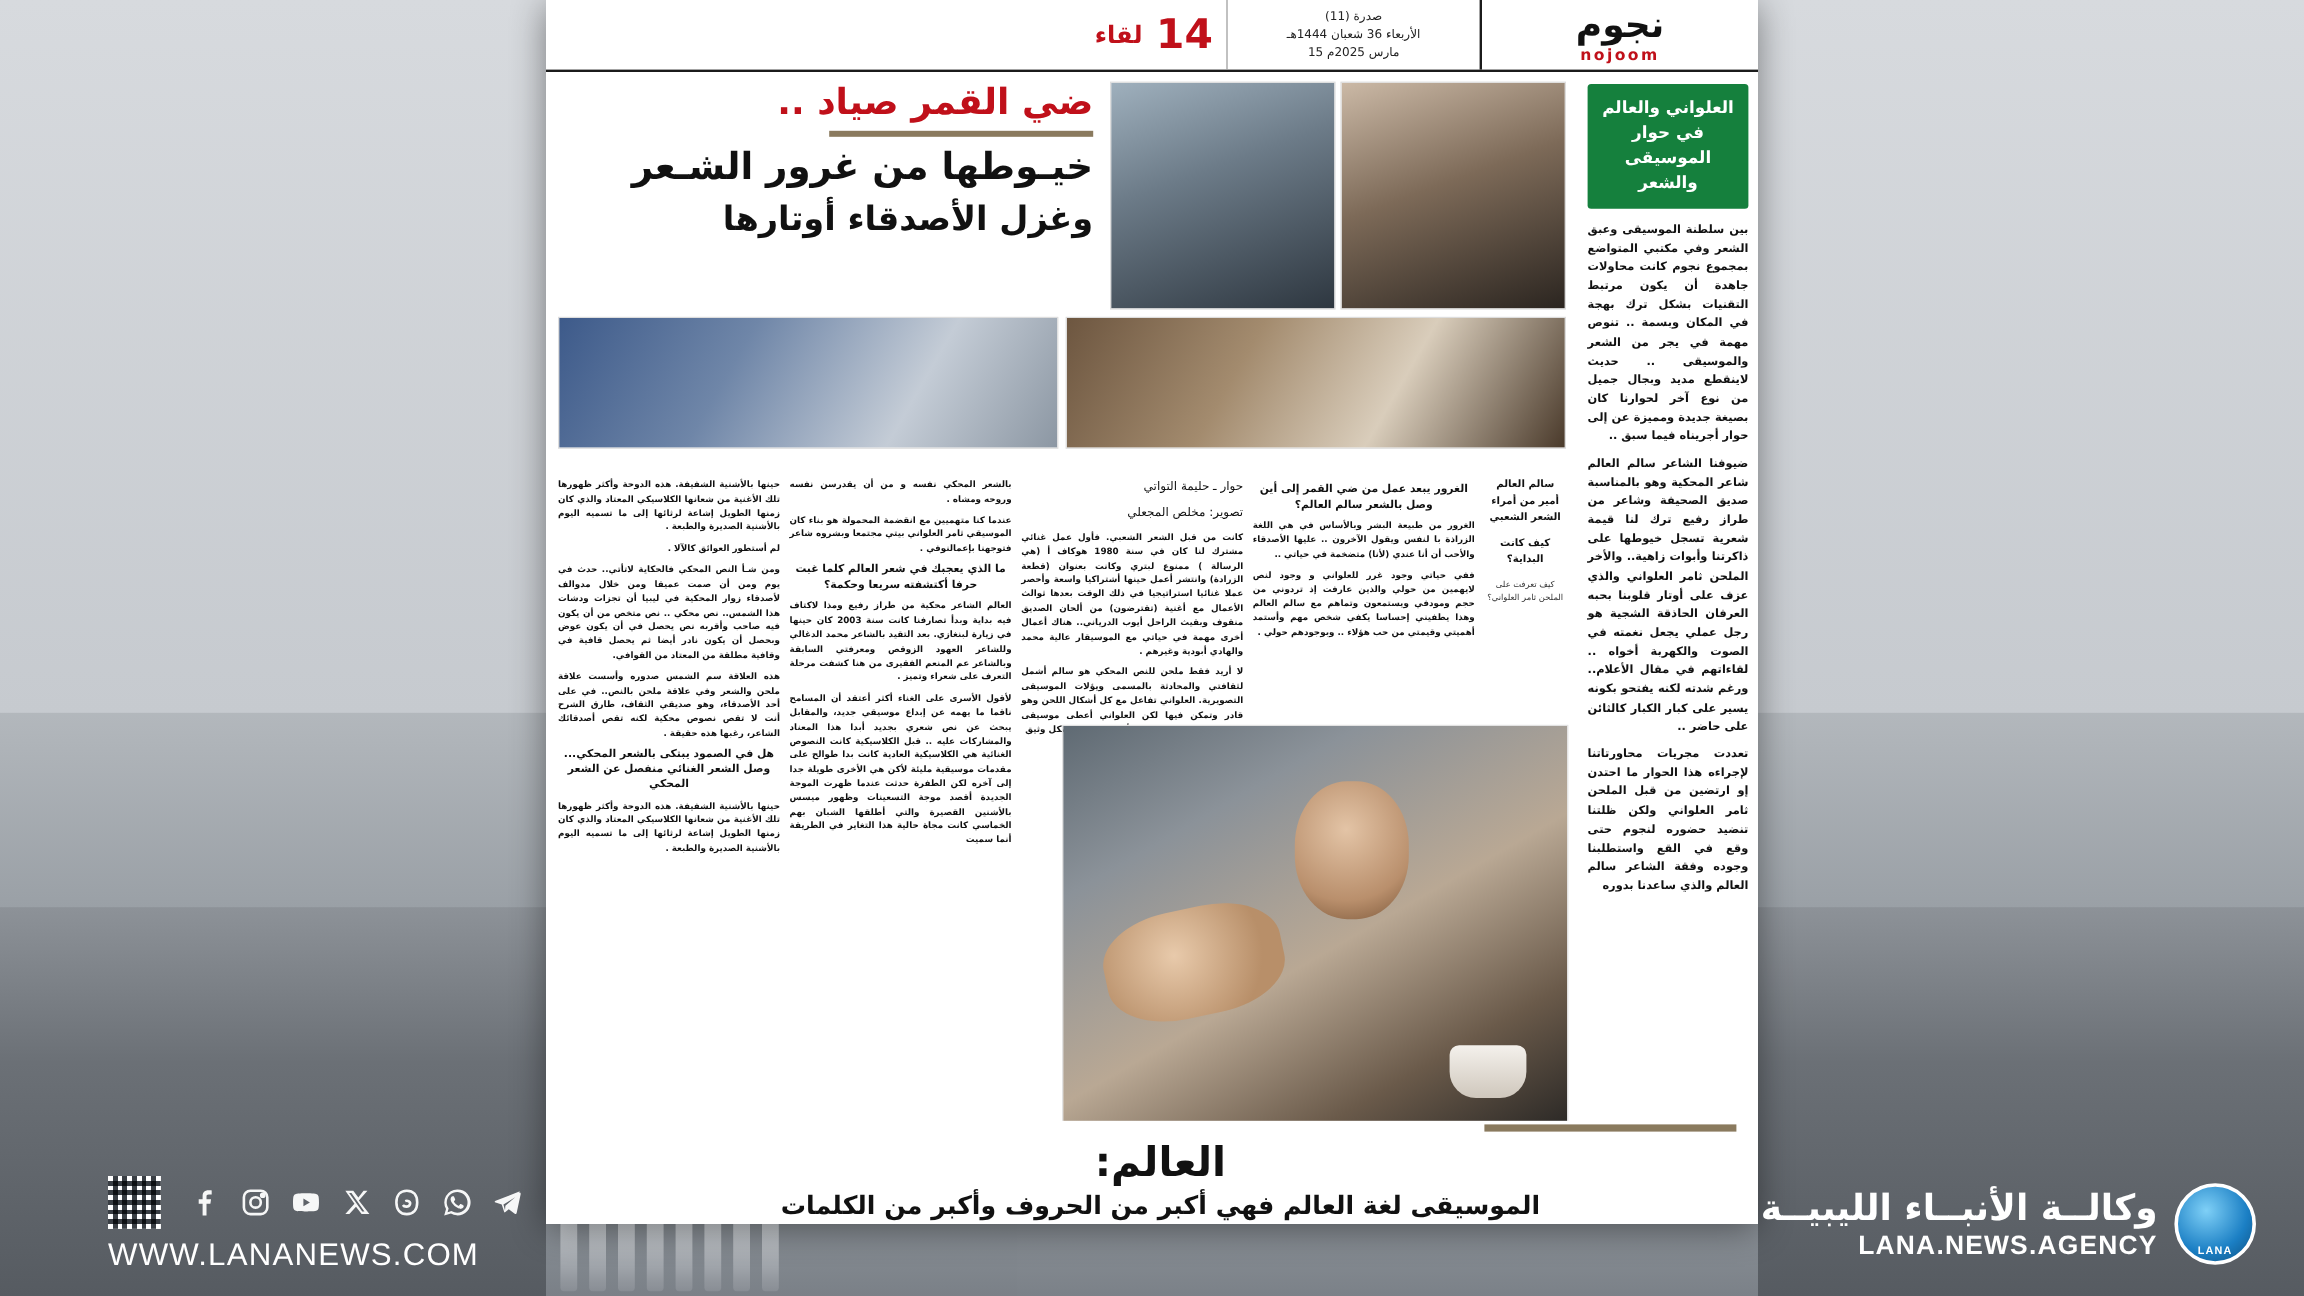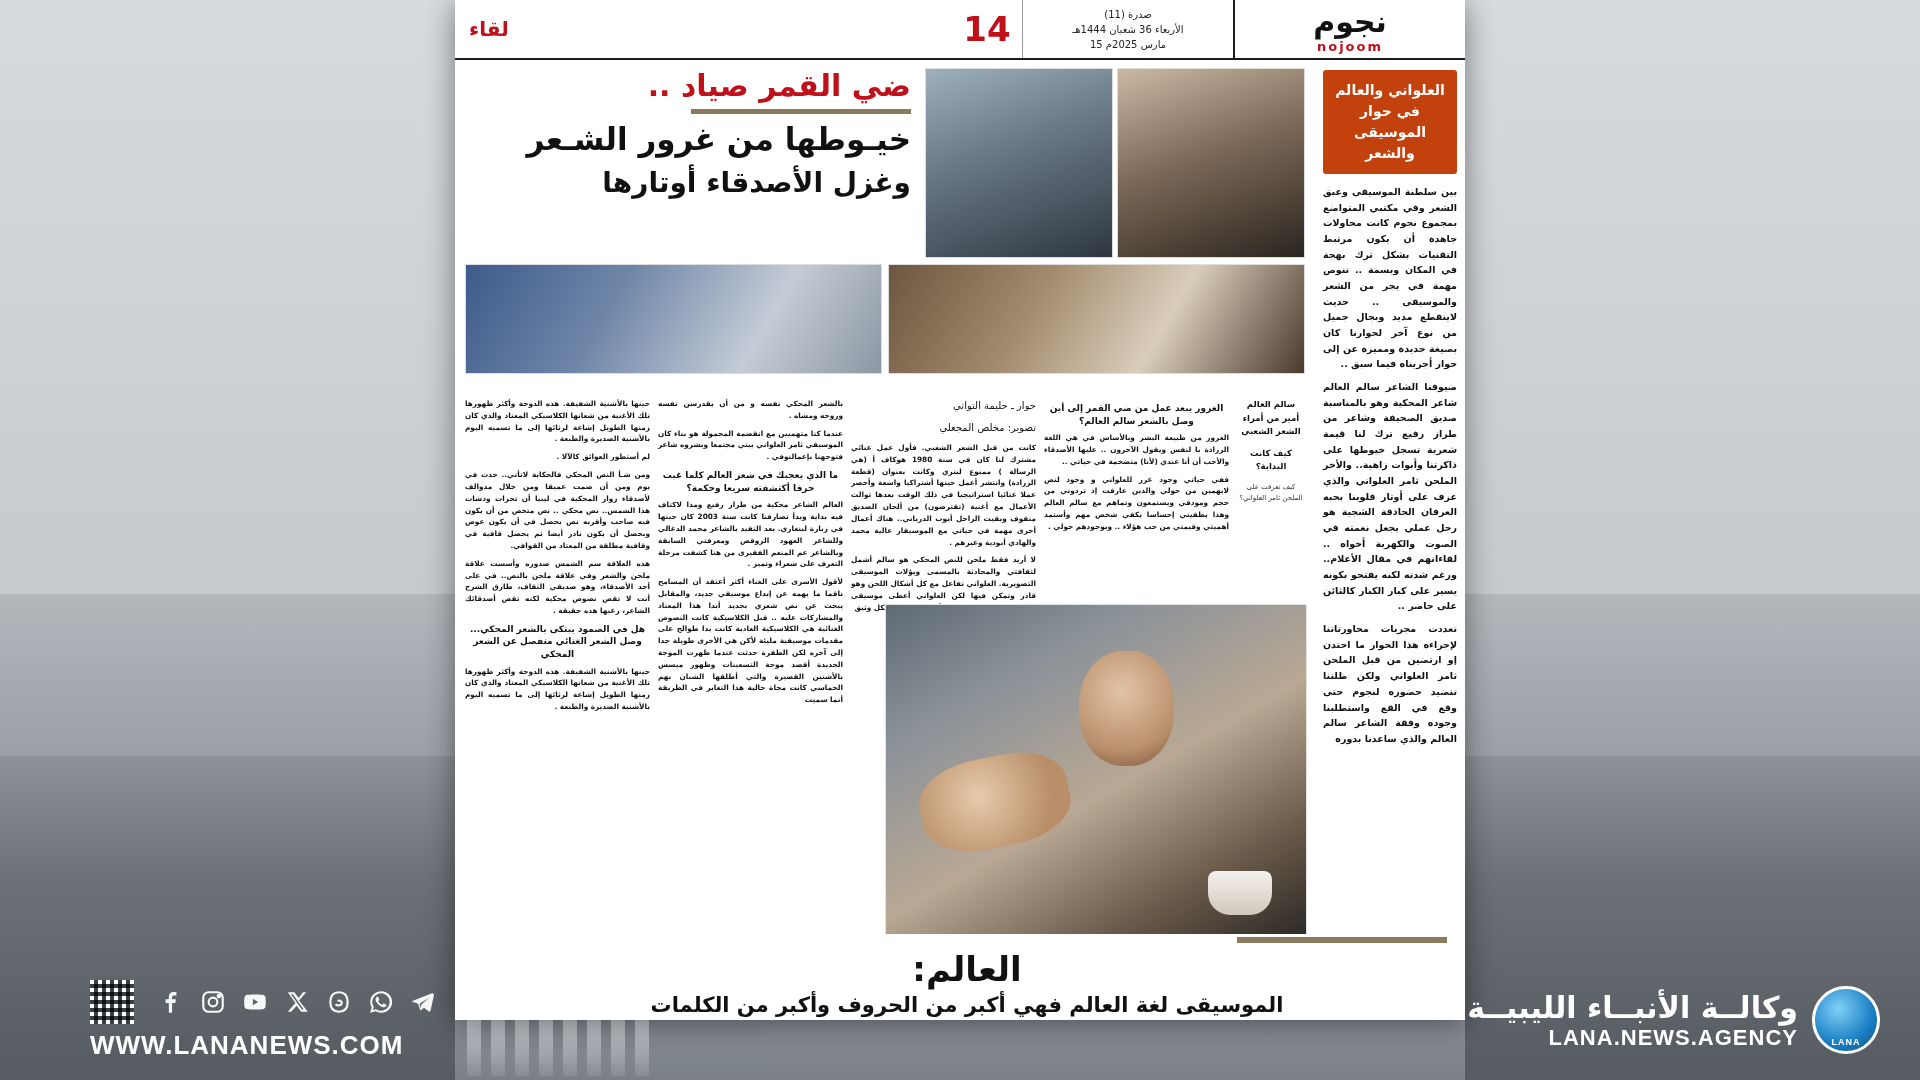--- a/index.html
+++ b/index.html
@@ -56,31 +56,31 @@
   .mast-logo .ar{font-size:30px;font-weight:bold;color:#111;letter-spacing:1px;}
   .mast-logo .lat{font-size:13px;color:#c0101a;font-weight:bold;letter-spacing:2px;}
   .mast-meta{
     width:210px;display:flex;flex-direction:column;align-items:center;justify-content:center;
     font-size:10px;color:#222;line-height:1.5;border-left:1px solid #999;height:100%;
   }
   .mast-num{
     width:70px;text-align:center;font-size:34px;font-weight:bold;color:#c0101a;
   }
   .mast-word{
-    flex:1;text-align:left;padding-left:14px;font-size:20px;font-weight:bold;color:#c0101a;
+    flex:1;text-align:right;padding-left:14px;font-size:20px;font-weight:bold;color:#c0101a;
     direction:rtl;
   }
   
   .content{position:relative;width:100%;height:962px;background:#fff;display:flex;flex-direction:row-reverse;}
   
   .sidebar{
     width:150px;padding:10px 8px 0 8px;box-sizing:border-box;direction:rtl;
   }
   .side-head{
-    background:#c2410c;color:#fff;border-radius:3px;padding:10px 6px;text-align:center;
+    background:#15803d;color:#fff;border-radius:3px;padding:10px 6px;text-align:center;
     font-size:14px;font-weight:bold;line-height:1.5;
   }
   .side-text{
     margin-top:10px;font-size:9.5px;line-height:1.65;color:#111;text-align:justify;
     font-weight:bold;
   }
   .side-text p{margin:0 0 7px 0;}
   
   .main{flex:1;padding:8px 10px 0 10px;box-sizing:border-box;direction:rtl;position:relative;}
   
@@ -145,21 +145,21 @@
     display:flex;align-items:center;justify-content:space-between;
     pointer-events:none;
   }
   .ov-left{display:flex;flex-direction:column;gap:6px;padding-left:90px;}
   .social{display:flex;gap:16px;align-items:center;}
   .social .ic{width:26px;height:26px;color:#fff;opacity:.95;}
   .qr{width:44px;height:44px;background:
       repeating-linear-gradient(90deg,#fff 0 4px,#3a3f45 4px 8px),
       repeating-linear-gradient(0deg,#fff 0 4px,#3a3f45 4px 8px);
       background-blend-mode:multiply;margin-right:8px;}
-  .urlline{font-size:26px;font-weight:bold;color:#fff;letter-spacing:1px;font-family:"Liberation Sans",sans-serif;}
+  .urlline{font-size:26px;font-weight:normal;color:#fff;letter-spacing:1px;font-family:"Liberation Sans",sans-serif;}
   .ov-right{display:flex;align-items:center;gap:14px;padding-right:40px;}
   .ov-right .txt{display:flex;flex-direction:column;align-items:flex-end;}
   .ov-right .ar{font-size:30px;font-weight:bold;color:#fff;direction:rtl;}
   .ov-right .en{font-size:22px;font-weight:bold;color:#fff;letter-spacing:1px;font-family:"Liberation Sans",sans-serif;}
   .globe{
     width:62px;height:62px;border-radius:50%;
     background:radial-gradient(circle at 38% 32%,#7fd0f7,#1b7fc4 60%,#0d4f80 100%);
     border:3px solid #fff;position:relative;
   }
   .globe .lbl{

